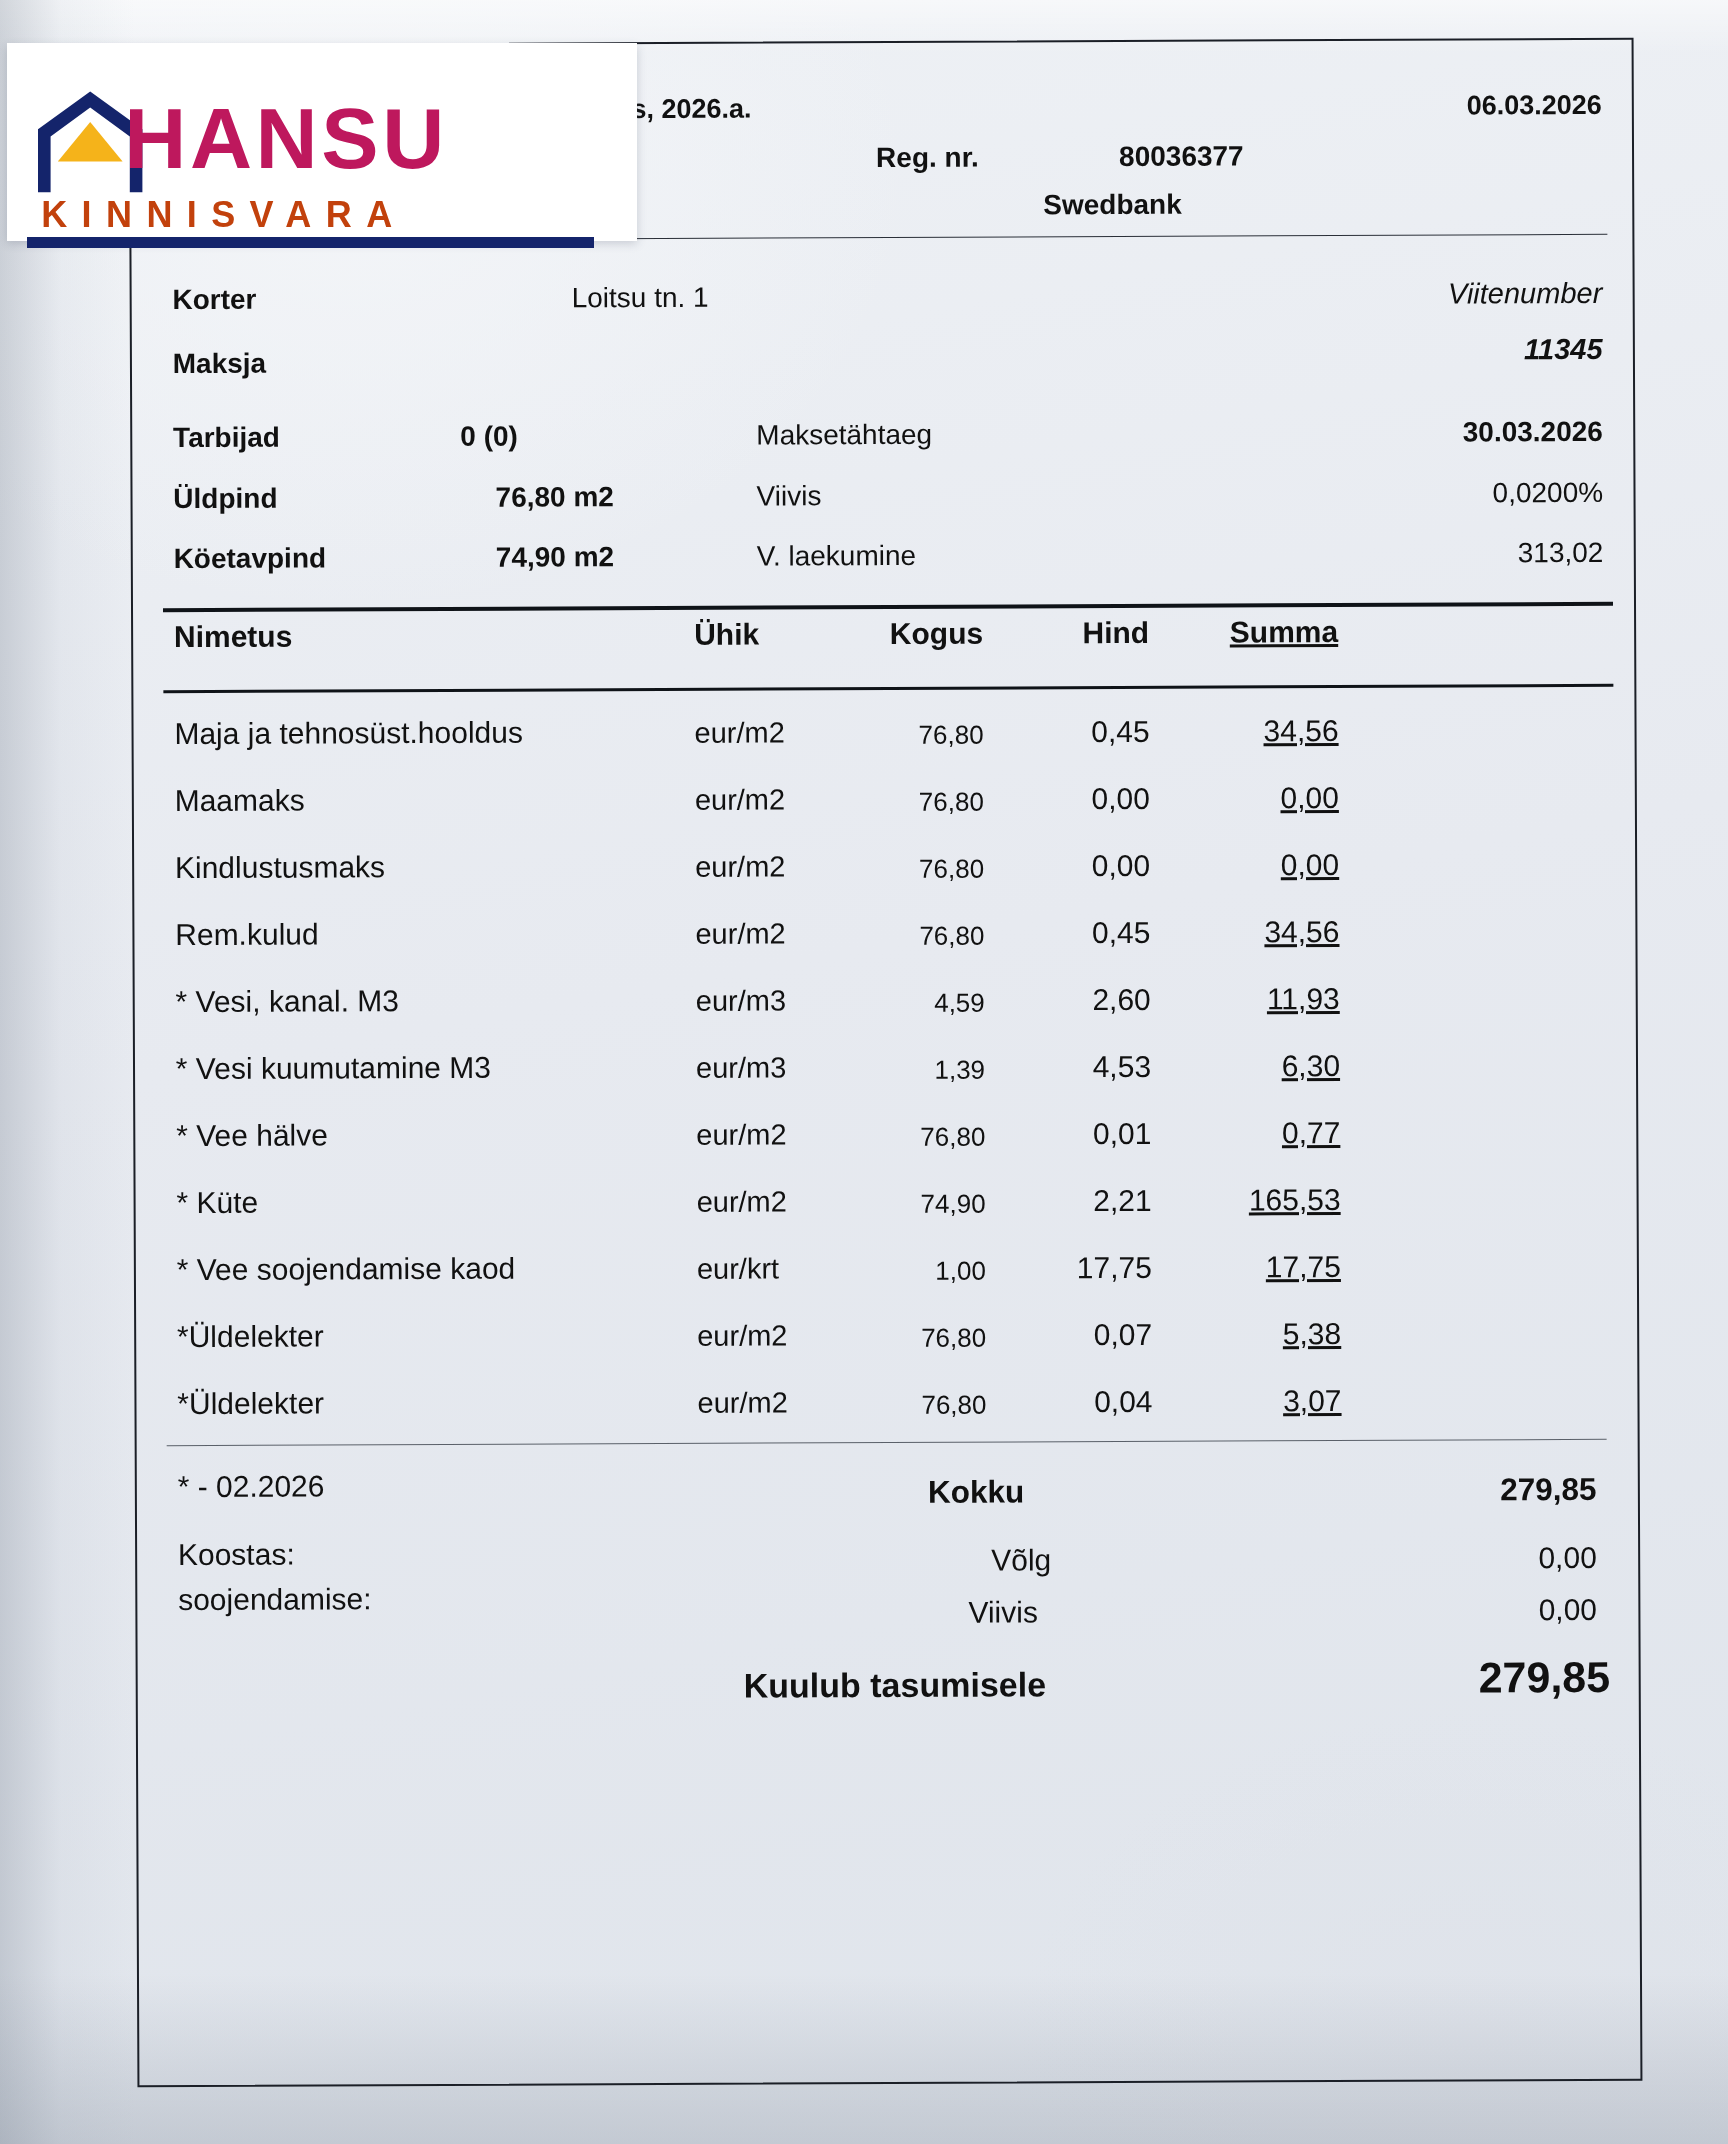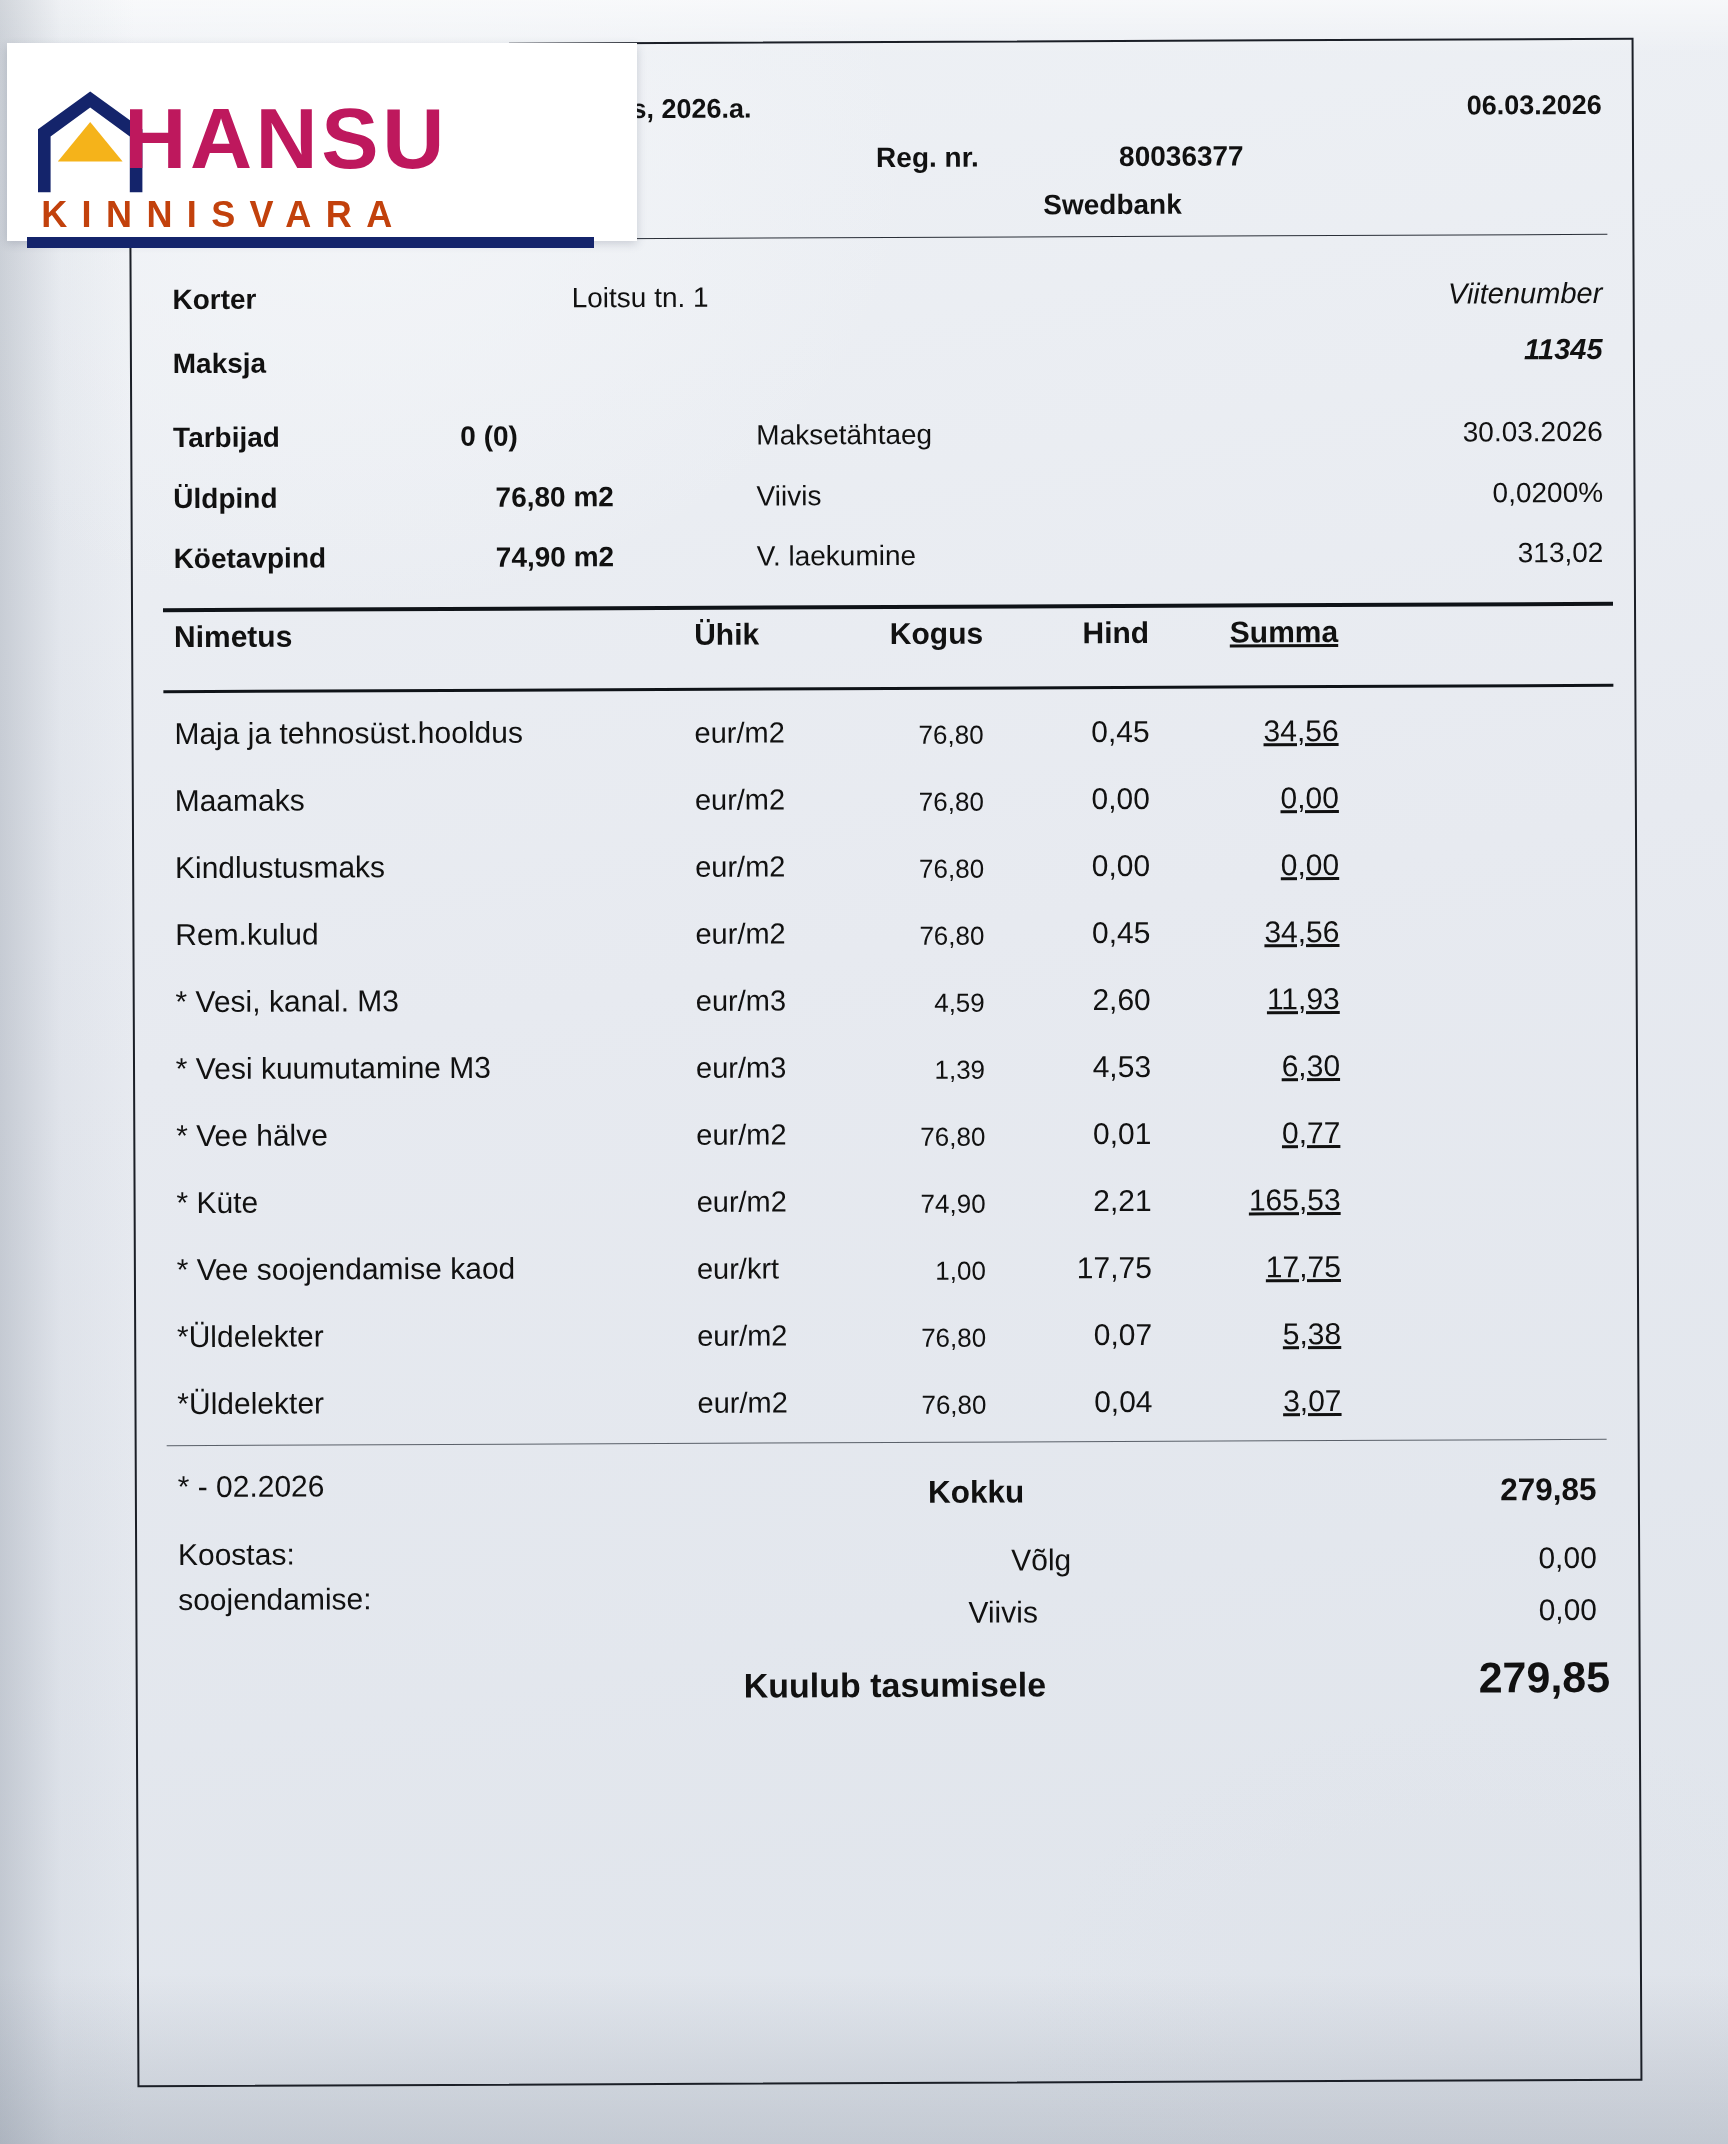--- a/index.html
+++ b/index.html
@@ -116,21 +116,21 @@
   }
   .i-korter-l { position: absolute; left: 10.8px;  top: 24px; font-weight: bold; }
   .i-korter-v { position: absolute; left: 410px; top: 24px; }
   .i-viite-l  { position: absolute; right: 9px; top: 22.5px; font-style: italic; font-weight: normal; font-size: 29px; }
   .i-maksja-l { position: absolute; left: 10.8px;  top: 88px; font-weight: bold; }
   .i-viite-v  { position: absolute; right: 9px; top: 79px; font-style: italic; font-weight: bold; font-size: 29px; }
 
   .i-tarb-l   { position: absolute; left: 10.8px;  top: 162px; font-weight: bold; }
   .i-tarb-v   { position: absolute; left: 298px; top: 162px; font-weight: bold; }
   .i-mt-l     { position: absolute; left: 594px; top: 162px; }
-  .i-mt-v     { position: absolute; right: 9px; top: 162px; font-weight: normal; text-align: left; }
+  .i-mt-v     { position: absolute; right: 9px; top: 162px; font-weight: bold; text-align: left; }
 
   .i-uld-l    { position: absolute; left: 10.8px;  top: 223px; font-weight: bold; }
   .i-uld-v    { position: absolute; left: 333px; top: 223px; font-weight: bold; }
   .i-viiv-l   { position: absolute; left: 594px; top: 223px; }
   .i-viiv-v   { position: absolute; right: 9px; top: 223px; }
 
   .i-koet-l   { position: absolute; left: 10.8px;  top: 283px; font-weight: bold; }
   .i-koet-v   { position: absolute; left: 333px; top: 283px; font-weight: bold; }
   .i-vl-l     { position: absolute; left: 594px; top: 283px; }
   .i-vl-v     { position: absolute; right: 9px; top: 283px; }
@@ -193,21 +193,21 @@
     left: 32px; right: 23.4px;
     top: 1413px;
     font-size: 30px;
   }
   .f-note    { position: absolute; left: 10.8px; top: 12.6px; }
   .f-koostas { position: absolute; left: 10.8px; top: 81px; }
   .f-raamat  { position: absolute; left: 10.8px; top: 126px; }
 
   .f-kokku-l { position: absolute; left: 761px; top: 20px; font-weight: bold; font-size: 31.5px; }
   .f-kokku-v { position: absolute; right: 20px; top: 20px; font-weight: bold; font-size: 31.5px; }
-  .f-volg-l  { position: absolute; left: 844px; top: 90px; text-align: center; }
+  .f-volg-l  { position: absolute; left: 824px; top: 90px; text-align: center; }
   .f-volg-v  { position: absolute; right: 20px; top: 90px; }
   .f-viiv-l  { position: absolute; left: 801px; top: 142px; }
   .f-viiv-v  { position: absolute; right: 20px; top: 142px; }
 
   .f-total-l { position: absolute; left: 576px; top: 212px; font-weight: bold; font-size: 34px; }
   .f-total-v { position: absolute; right: 7.2px; top: 202px; font-weight: bold; font-size: 43px; }
 
   
   .logo {
     position: absolute;

